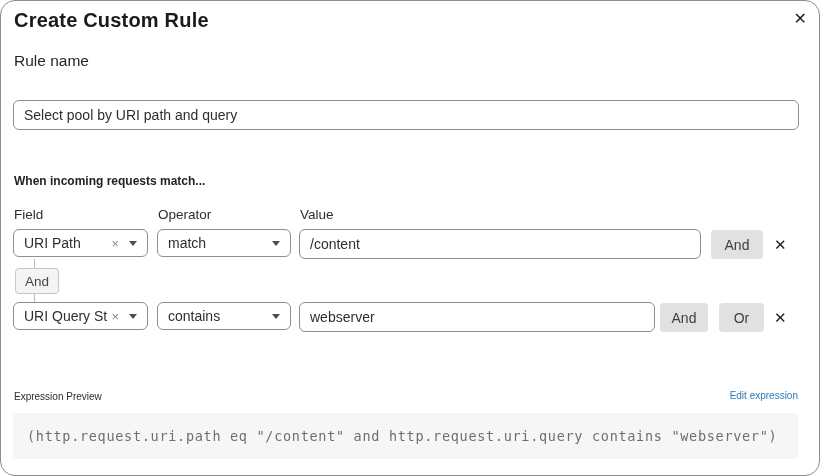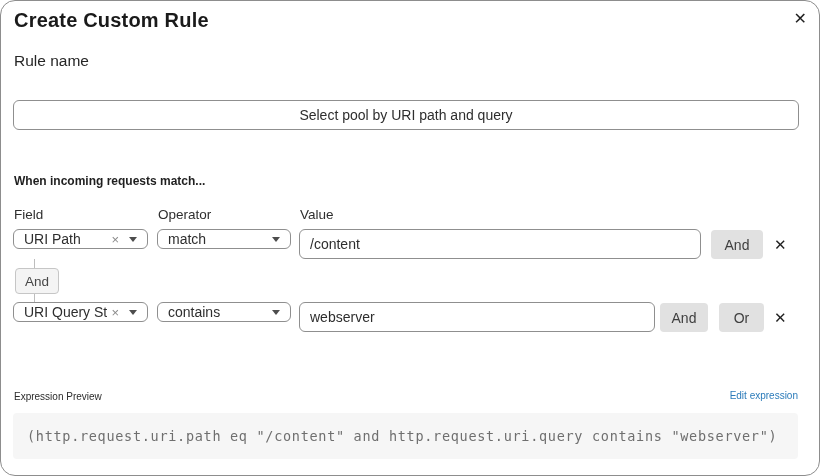--- a/index.html
+++ b/index.html
@@ -7,29 +7,29 @@
     position:relative;width:818px;height:474px;margin:0;
     border:1px solid #8d8d8d;border-radius:15px;background:#fff;
     font-family:"Liberation Sans","DejaVu Sans",sans-serif;color:#222;overflow:hidden;
   }
   .title{position:absolute;left:13px;top:8px;font-size:20px;font-weight:700;color:#1a1a1a;letter-spacing:.2px;}
   .close-btn{position:absolute;right:10px;top:6px;background:none;border:none;font-size:16px;font-weight:700;color:#1f1f1f;cursor:pointer;padding:2px;font-family:inherit;}
 
   .rule-label{position:absolute;left:13px;top:51px;font-size:15.5px;color:#262626;}
   .rule-helper{position:absolute;left:13px;top:72px;font-size:14.5px;color:#9d9d9d;}
   .rule-input{position:absolute;left:12px;top:99px;width:786px;height:30px;box-sizing:border-box;
-    border:1px solid #8f8f8f;border-radius:6px;padding:0 27px;font-size:14px;color:#2e2e2e;
-    font-family:inherit;background:#fff;outline:none;text-align:center;}
+    border:1px solid #8f8f8f;border-radius:6px;padding:0 10px;font-size:14px;color:#2e2e2e;
+    font-family:inherit;background:#fff;outline:none;}
 
   .match-heading{position:absolute;left:13px;top:173px;font-size:12px;font-weight:700;color:#1f1f1f;}
 
   .col-label{position:absolute;top:206px;font-size:13.5px;color:#2e2e2e;}
   .col-field{left:13px}.col-operator{left:157px}.col-value{left:299px}
 
-  .dropdown{position:absolute;height:20px;box-sizing:border-box;border:1px solid #8f8f8f;border-radius:6px;
+  .dropdown{position:absolute;height:28px;box-sizing:border-box;border:1px solid #8f8f8f;border-radius:6px;
     background:#fff;display:flex;align-items:center;padding:8px 10px;font-size:14px;color:#2e2e2e;cursor:pointer;}
   .dd-text{flex:1;white-space:nowrap;overflow:hidden;}
   .dd-clear{color:#8a8a8a;font-size:13px;margin:0 10px 0 4px;line-height:1;}
   .caret{width:0;height:0;border-left:4.5px solid transparent;border-right:4.5px solid transparent;border-top:5px solid #4d4d4d;flex:0 0 auto;}
 
   .row1{top:228px}.row2{top:301px}
   .dd-field{left:12px;width:135px}
   .dd-op{left:156px;width:134px}
 
   .val-input{position:absolute;height:30px;box-sizing:border-box;border:1px solid #8f8f8f;border-radius:6px;

